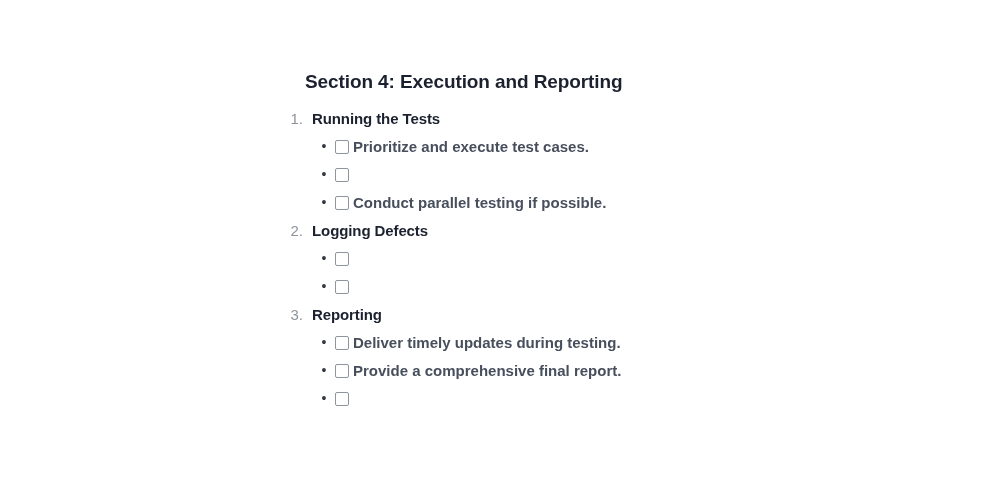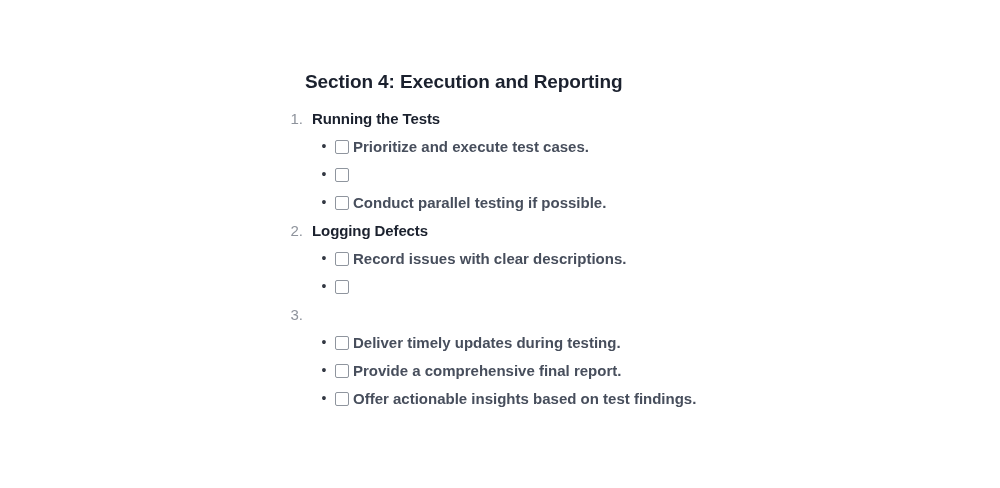--- a/index.html
+++ b/index.html
@@ -96,40 +96,39 @@
   </div>
 
   <div class="row" style="top:217px">
     <span class="num">2.</span>
     <span class="sec-label">Logging Defects</span>
   </div>
 
   <div class="row" style="top:245px">
     <span class="bullet">•</span>
     <span class="checkbox"></span>
-    <span class="item-text">Record issues with clear descriptions.</span>
   </div>
   <div class="row" style="top:273px">
     <span class="bullet">•</span>
     <span class="checkbox"></span>
   </div>
 
   <div class="row" style="top:301px">
     <span class="num">3.</span>
+    <span class="sec-label">Reporting</span>
   </div>
 
   <div class="row" style="top:329px">
     <span class="bullet">•</span>
     <span class="checkbox"></span>
     <span class="item-text">Deliver timely updates during testing.</span>
   </div>
   <div class="row" style="top:357px">
     <span class="bullet">•</span>
     <span class="checkbox"></span>
     <span class="item-text">Provide a comprehensive final report.</span>
   </div>
   <div class="row" style="top:385px">
     <span class="bullet">•</span>
     <span class="checkbox"></span>
-    <span class="item-text">Offer actionable insights based on test findings.</span>
   </div>
 
 </div>
 
 </body></html>

